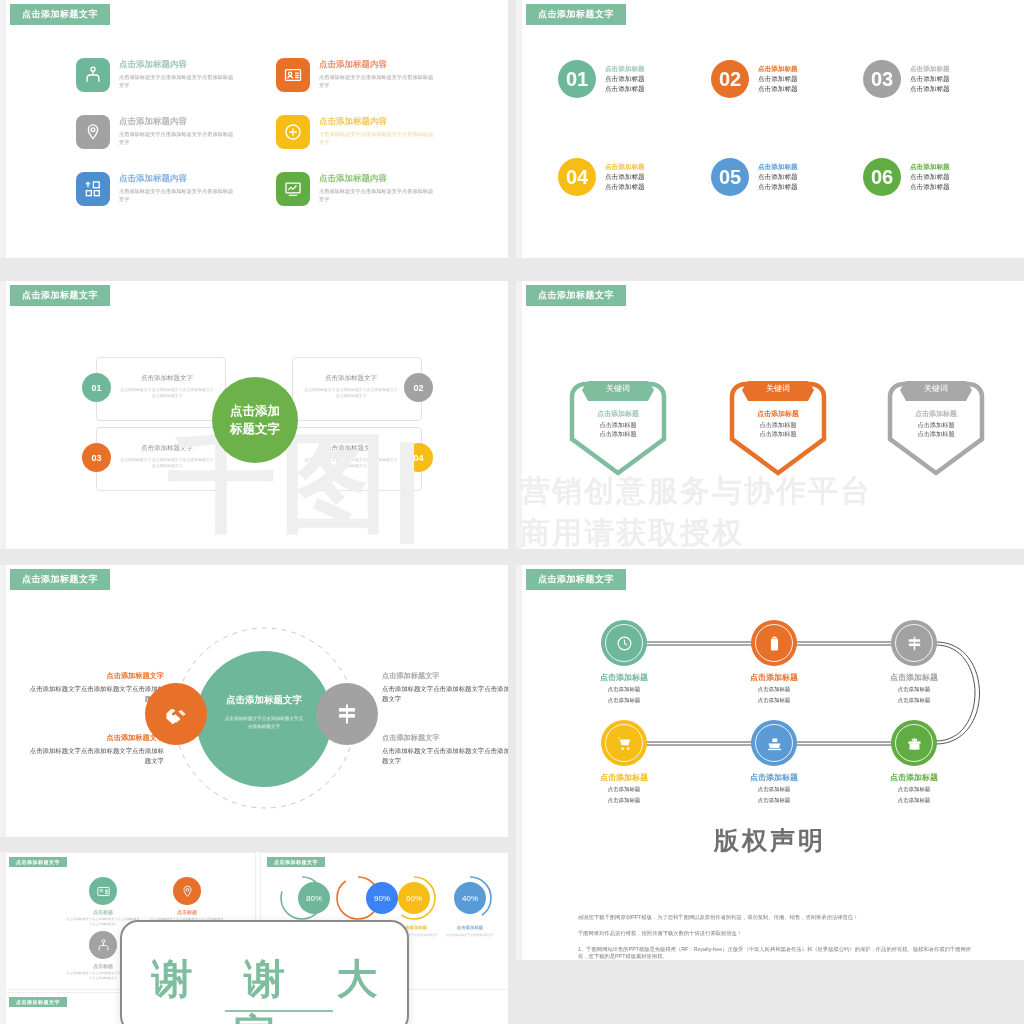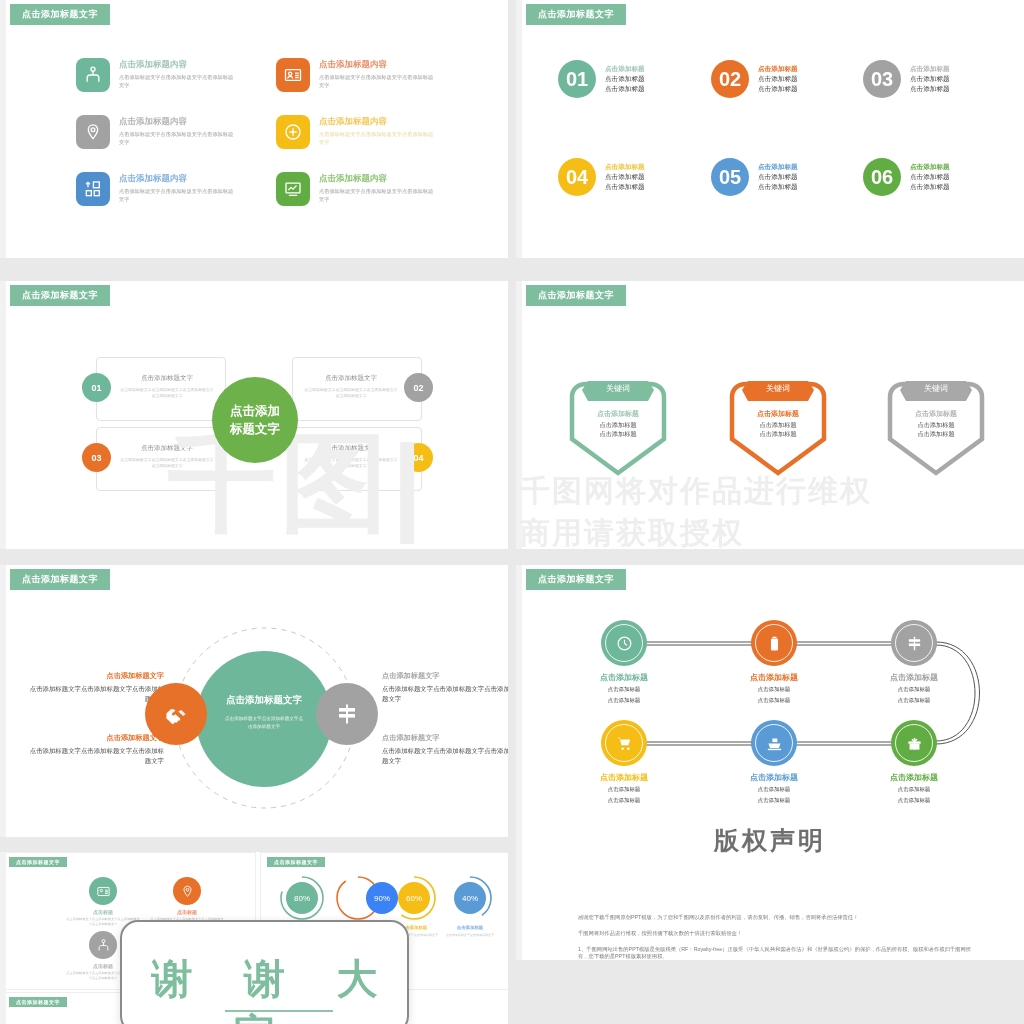--- a/index.html
+++ b/index.html
@@ -287,21 +287,21 @@
   <div class="s3-num" style="left:404px;top:162px;background:#f6bd16;">04</div>
 
   <div class="s3-core" style="left:212px;top:96px;">
     <span style="display:block;width:52px;">点击添加标题文字</span>
   </div>
 </div>
 
 <div class="slide" style="left:516px;top:281px;width:508px;height:268px;">
   <div class="title-badge">点击添加标题文字</div>
 
-  <div class="wm wm-line" style="left:4px;top:190px;">千图网将对作品进行维权</div>
+  <div class="wm wm-line" style="left:4px;top:190px;">营销创意服务与协作平台</div>
   <div class="wm wm-line" style="left:4px;top:232px;">商用请获取授权</div>
 
   <div class="shield" style="left:50px;top:86px;">
     <svg viewBox="0 0 104 112">
       <path d="M6 30 C6 22 12 17 20 17 L84 17 C92 17 98 22 98 30 L98 72 L52 106 L6 72 Z" fill="none" stroke="#7fbd9f" stroke-width="4.5"></path>
       <path d="M22 14 L82 14 L88 23 L82 34 L22 34 L16 23 Z" fill="#7fbd9f"></path>
     </svg>
     <div class="shield-label" style="top:16px;">关键词</div>
     <div class="shield-body">
       <div class="shield-h" style="color:#9fc7b5;">点击添加标题</div>
@@ -515,21 +515,21 @@
     </div>
   </div>
 
   <div class="mini" style="left:260px;top:0;width:248px;height:136px;">
     <div class="title-badge">点击添加标题文字</div>
 
     <div class="pct" style="left:18px;top:22px;">
       <svg viewBox="0 0 46 46" style="position:absolute;left:0;top:0;width:46px;height:46px;">
         <circle cx="23" cy="23" r="21" fill="none" stroke="#6fb79a" stroke-width="1.6" stroke-dasharray="105 27" transform="rotate(-90 23 23)"></circle>
       </svg>
-      <div class="disc" style="background:#6fb79a;">80%</div>
+      <div class="disc" style="background:#6fb79a;margin-left:12px;">80%</div>
     </div>
     <div class="pct" style="left:74px;top:22px;">
       <svg viewBox="0 0 46 46" style="position:absolute;left:0;top:0;width:46px;height:46px;">
         <circle cx="23" cy="23" r="21" fill="none" stroke="#e8712a" stroke-width="1.6" stroke-dasharray="118 14" transform="rotate(-90 23 23)"></circle>
       </svg>
       <div class="disc" style="background:#3b82f6;margin-left:24px;">90%</div>
     </div>
     <div class="pct" style="left:130px;top:22px;">
       <svg viewBox="0 0 46 46" style="position:absolute;left:0;top:0;width:46px;height:46px;">
         <circle cx="23" cy="23" r="21" fill="none" stroke="#f6bd16" stroke-width="1.6" stroke-dasharray="79 53" transform="rotate(-90 23 23)"></circle>

